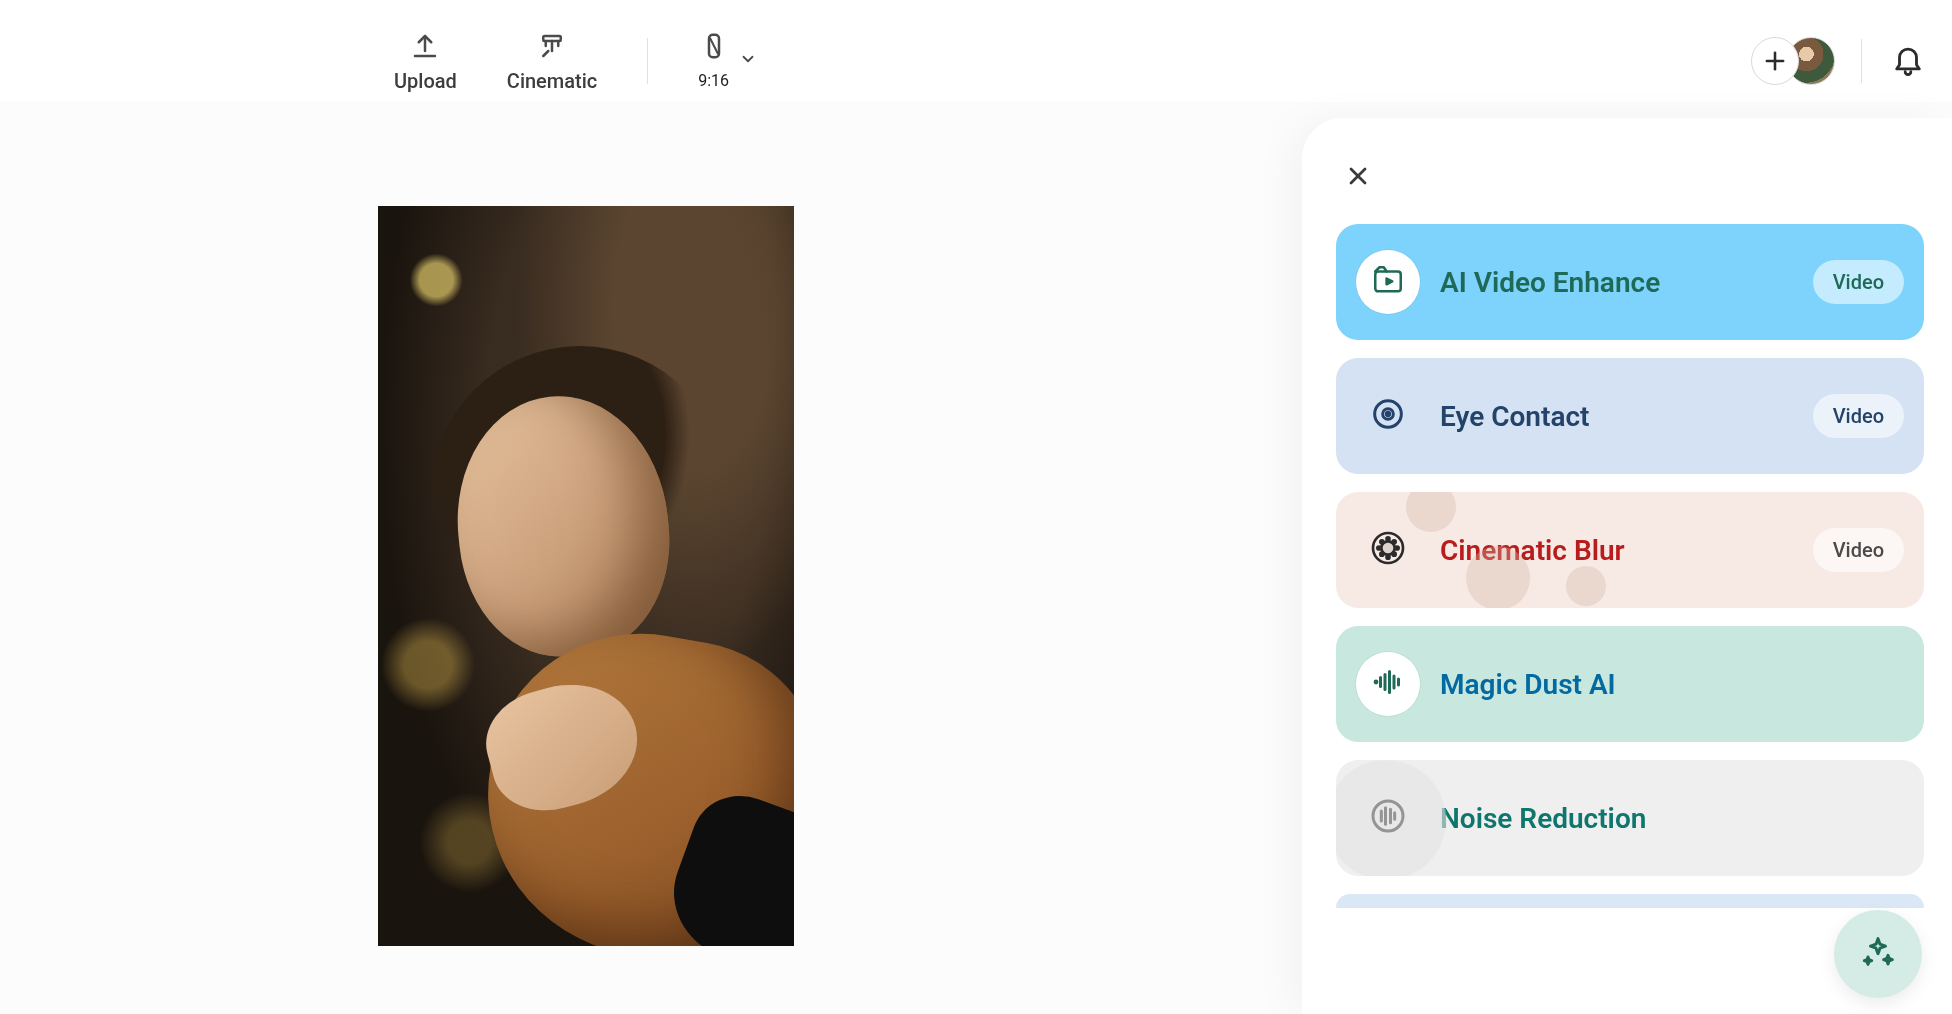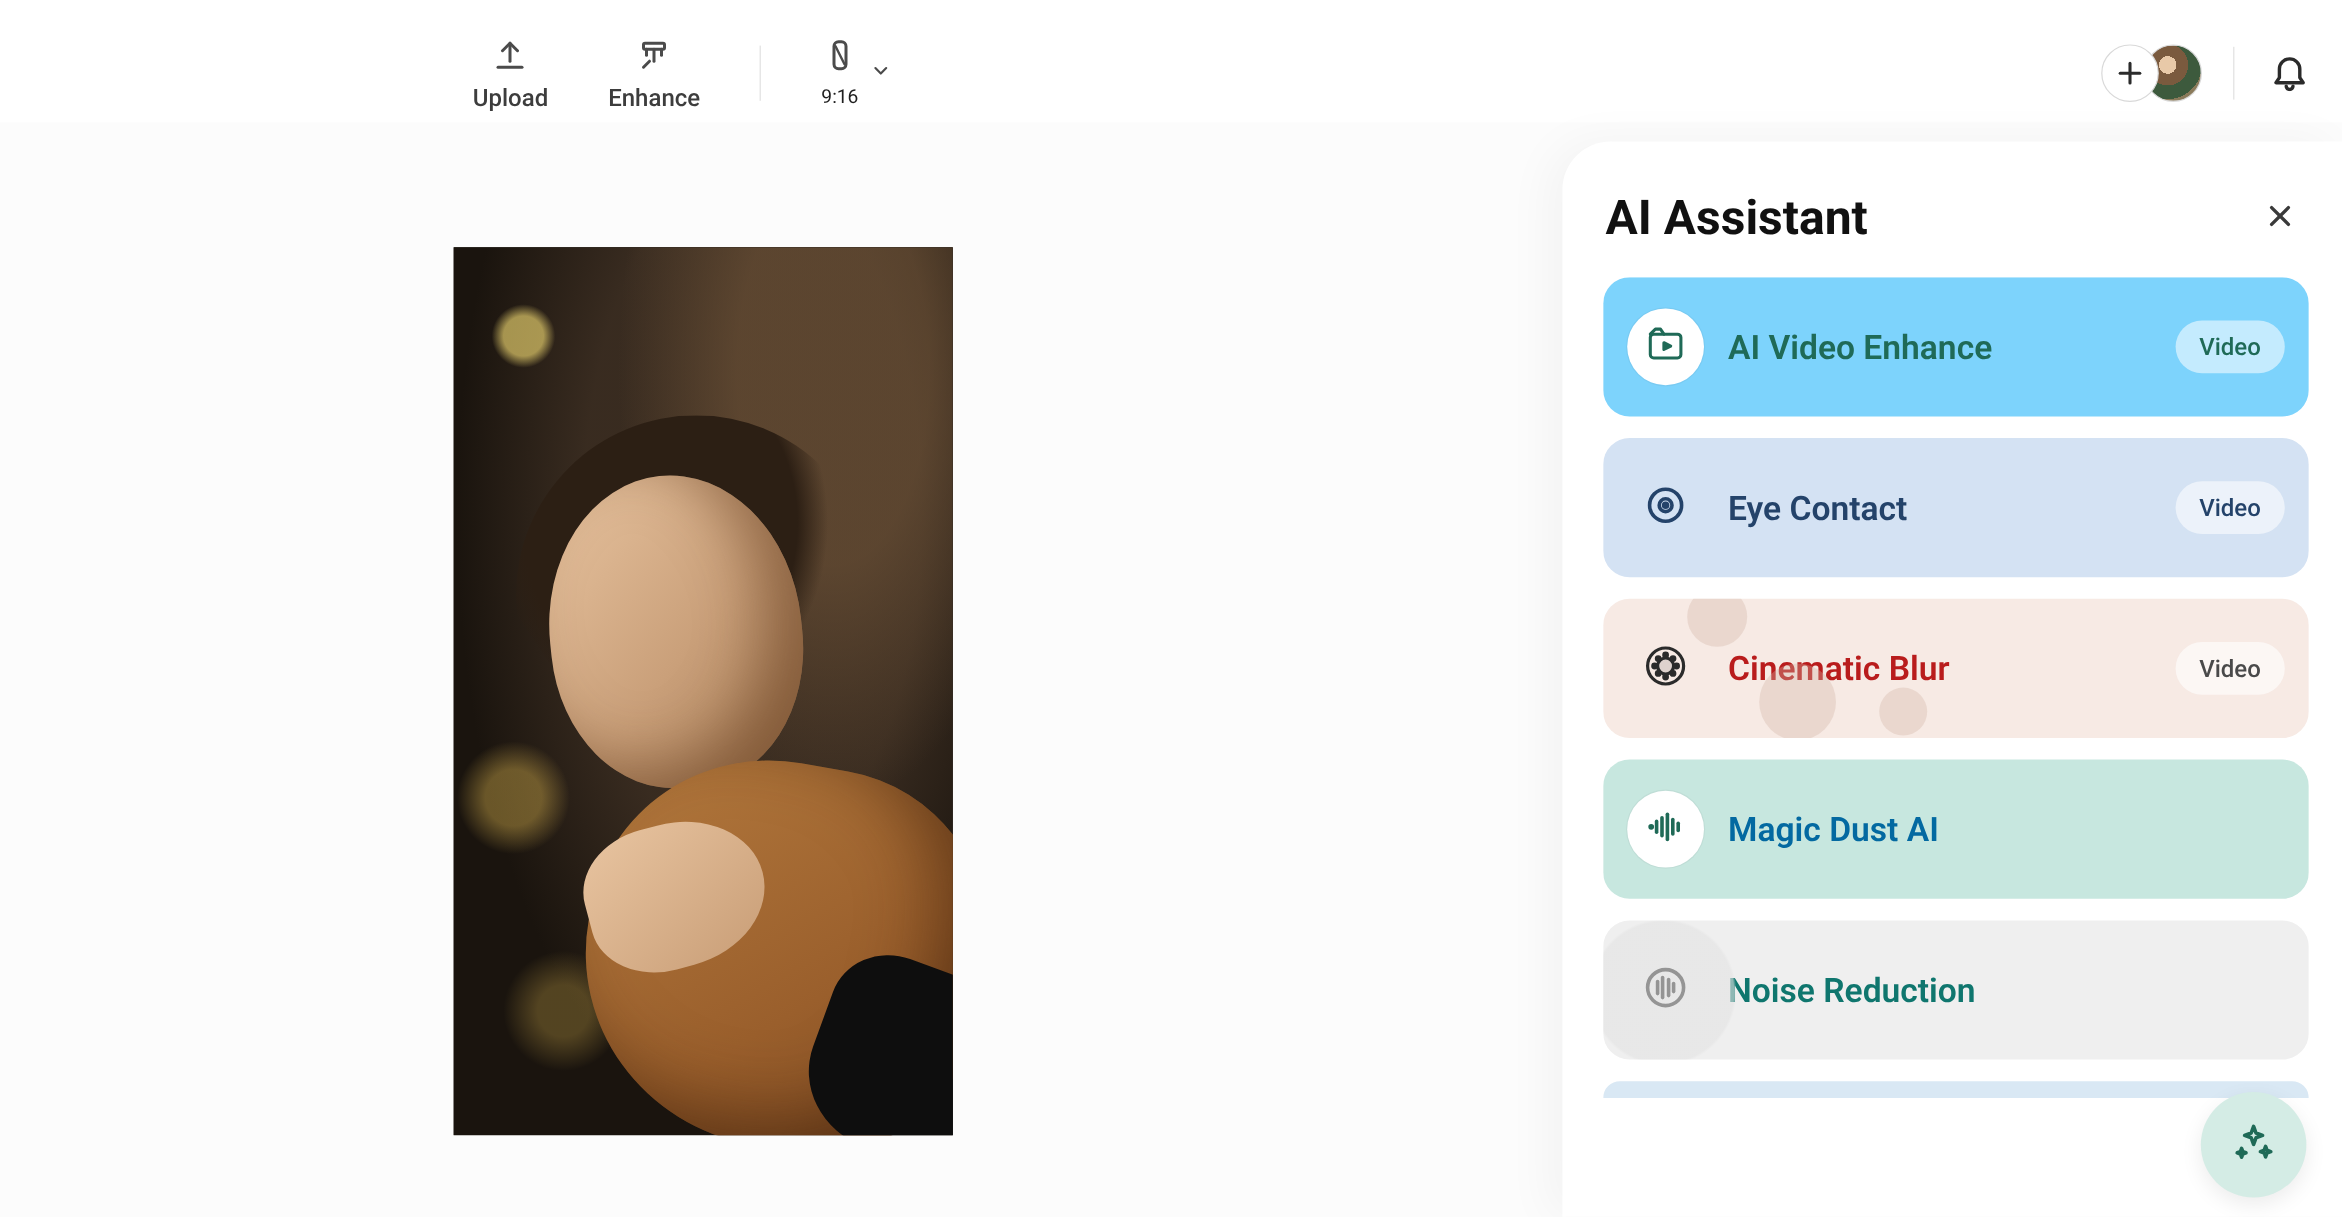--- a/index.html
+++ b/index.html
@@ -180,21 +180,21 @@
     <div class="tb-btn">
       <span class="tb-icon">
         <svg class="svg30" viewBox="0 0 24 24" fill="none" stroke="#4b4b4b" stroke-width="2" stroke-linecap="round" stroke-linejoin="round">
             <rect x="5" y="4" width="14" height="4" rx="1"></rect>
             <path d="M7 8v4"></path>
             <path d="M12 8v8"></path>
             <path d="M17 8v4"></path>
             <path d="M5 20l4-4"></path>
           </svg>
       </span>
-      <span class="tb-label">Enhance</span>
+      <span class="tb-label">Cinematic</span>
     </div>
 
     <div class="tb-divider"></div>
 
     <div class="ratio-group">
       <div class="ratio-inner">
         <span class="tb-icon">
           <svg class="svg30" viewBox="0 0 24 24" fill="none" stroke="#4b4b4b" stroke-width="2" stroke-linecap="round">
               <rect x="8" y="3" width="8" height="18" rx="3"></rect>
               <path d="M9 6l6 12" stroke-width="1.6"></path>
@@ -237,21 +237,20 @@
     <div class="vp-bg"></div>
     <div class="vp-hair"></div>
     <div class="vp-face"></div>
     <div class="vp-dog"></div>
     <div class="vp-hand"></div>
     <div class="vp-sleeve"></div>
   </div>
 
   <div class="panel">
     <div class="panel-head">
-      <div class="panel-title">AI Assistant</div>
       <div class="panel-close">
         <span>
           <svg class="svg28" viewBox="0 0 24 24" fill="none" stroke="#3a3a3a" stroke-width="2.4" stroke-linecap="round">
               <path d="M6 6l12 12"></path>
               <path d="M18 6L6 18"></path>
             </svg>
         </span>
       </div>
     </div>
 

